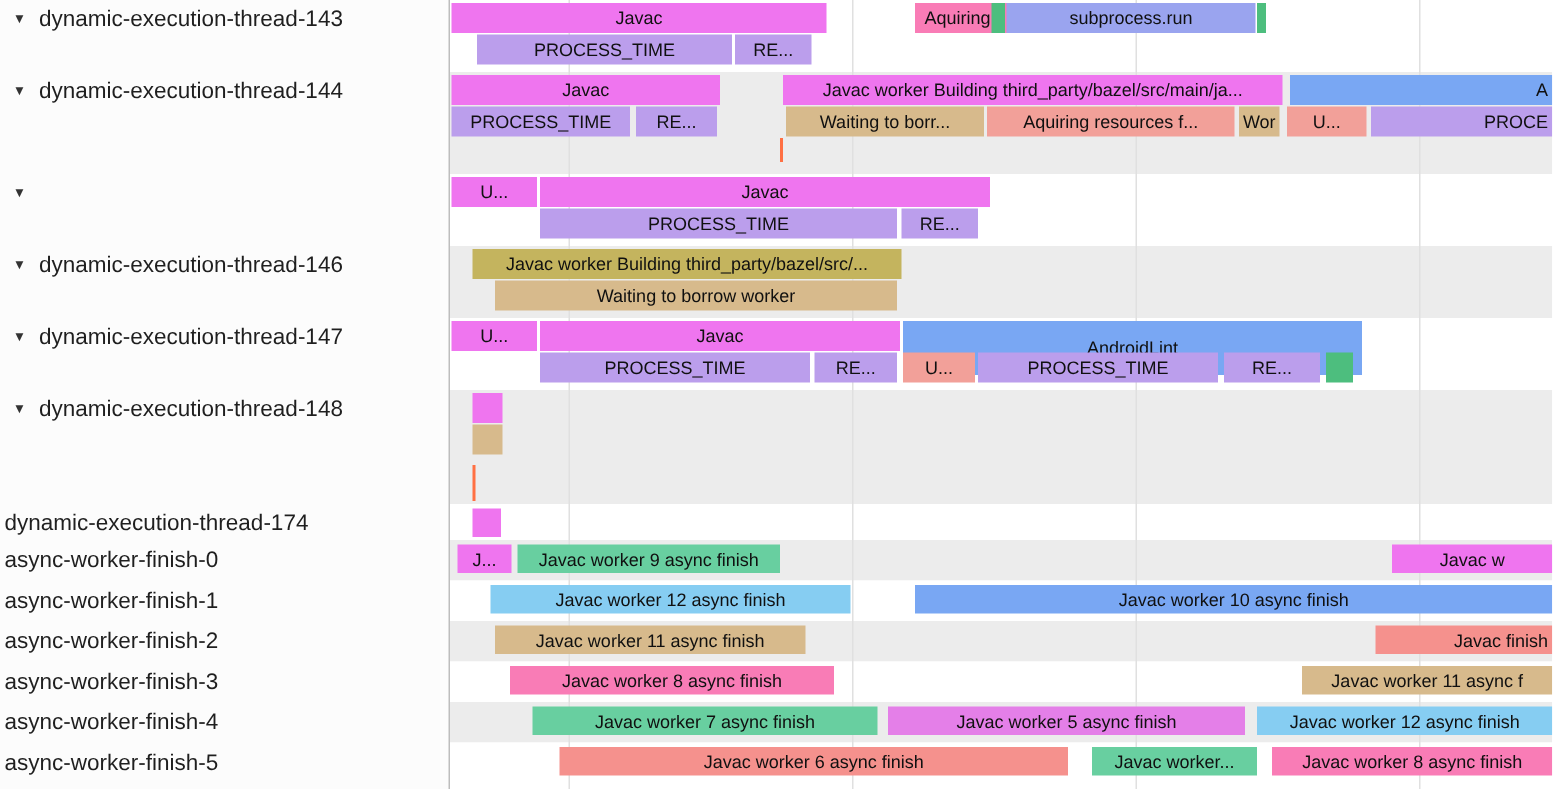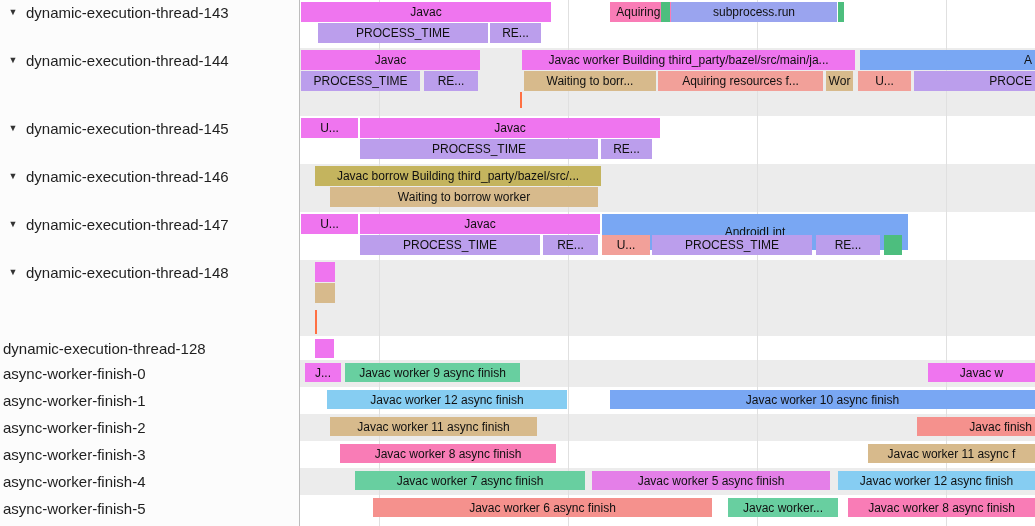--- a/index.html
+++ b/index.html
@@ -24,36 +24,35 @@
       <div class="side-row grp" style="top: 0px; height: 48px;">
         <span class="expander">▼</span>
         <span class="tlabel">dynamic-execution-thread-143</span>
       </div>
       <div class="side-row grp" style="top: 48px; height: 68px;">
         <span class="expander">▼</span>
         <span class="tlabel">dynamic-execution-thread-144</span>
       </div>
       <div class="side-row grp" style="top: 116px; height: 48px;">
         <span class="expander">▼</span>
-        <span class="tlabel">dynamic-execution-thread-145</span>
       </div>
       <div class="side-row grp" style="top: 164px; height: 48px;">
         <span class="expander">▼</span>
         <span class="tlabel">dynamic-execution-thread-146</span>
       </div>
       <div class="side-row grp" style="top: 212px; height: 48px;">
         <span class="expander">▼</span>
         <span class="tlabel">dynamic-execution-thread-147</span>
       </div>
       <div class="side-row grp" style="top: 260px; height: 76px;">
         <span class="expander">▼</span>
         <span class="tlabel">dynamic-execution-thread-148</span>
       </div>
       <div class="side-row" style="top: 336px; height: 24px;">
-        <span class="tlabel">dynamic-execution-thread-128</span>
+        <span class="tlabel">dynamic-execution-thread-174</span>
       </div>
       <div class="side-row" style="top: 360px; height: 27px;">
         <span class="tlabel">async-worker-finish-0</span>
       </div>
       <div class="side-row" style="top: 387px; height: 27px;">
         <span class="tlabel">async-worker-finish-1</span>
       </div>
       <div class="side-row" style="top: 414px; height: 27px;">
         <span class="tlabel">async-worker-finish-2</span>
       </div>
@@ -130,21 +129,21 @@
         <span>Javac</span>
       </div>
       <div class="slice" style="left: 60px; width: 238px; top: 139px; height: 20px; background: rgb(187, 158, 236);">
         <span>PROCESS_TIME</span>
       </div>
       <div class="slice" style="left: 301px; width: 51px; top: 139px; height: 20px; background: rgb(187, 158, 236);">
         <span>RE...</span>
       </div>
       <div class="track-row" style="top: 164px; height: 48px; background: rgb(236, 236, 236);"></div>
       <div class="slice" style="left: 15px; width: 286px; top: 166px; height: 20px; background: rgb(196, 180, 94);">
-        <span>Javac borrow Building third_party/bazel/src/...</span>
+        <span>Javac worker Building third_party/bazel/src/...</span>
       </div>
       <div class="slice" style="left: 30px; width: 268px; top: 187px; height: 20px; background: rgb(215, 186, 140);">
         <span>Waiting to borrow worker</span>
       </div>
       <div class="track-row" style="top: 212px; height: 48px; background: rgb(255, 255, 255);"></div>
       <div class="slice" style="left: 1px; width: 57px; top: 214px; height: 20px; background: rgb(239, 117, 239);">
         <span>U...</span>
       </div>
       <div class="slice" style="left: 60px; width: 240px; top: 214px; height: 20px; background: rgb(239, 117, 239);">
         <span>Javac</span>

